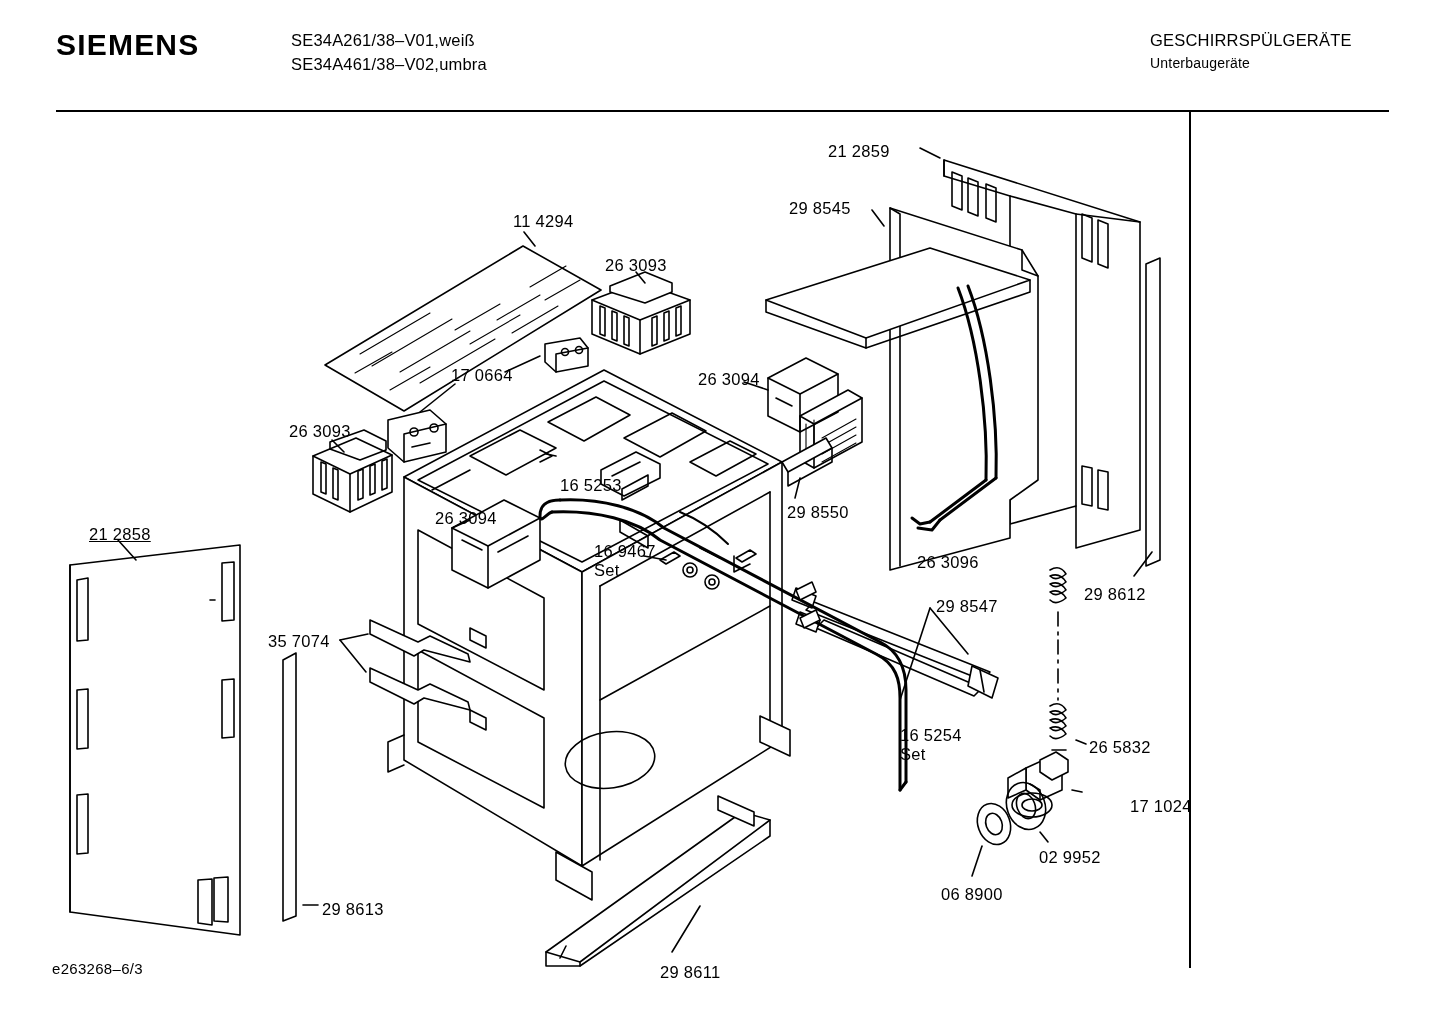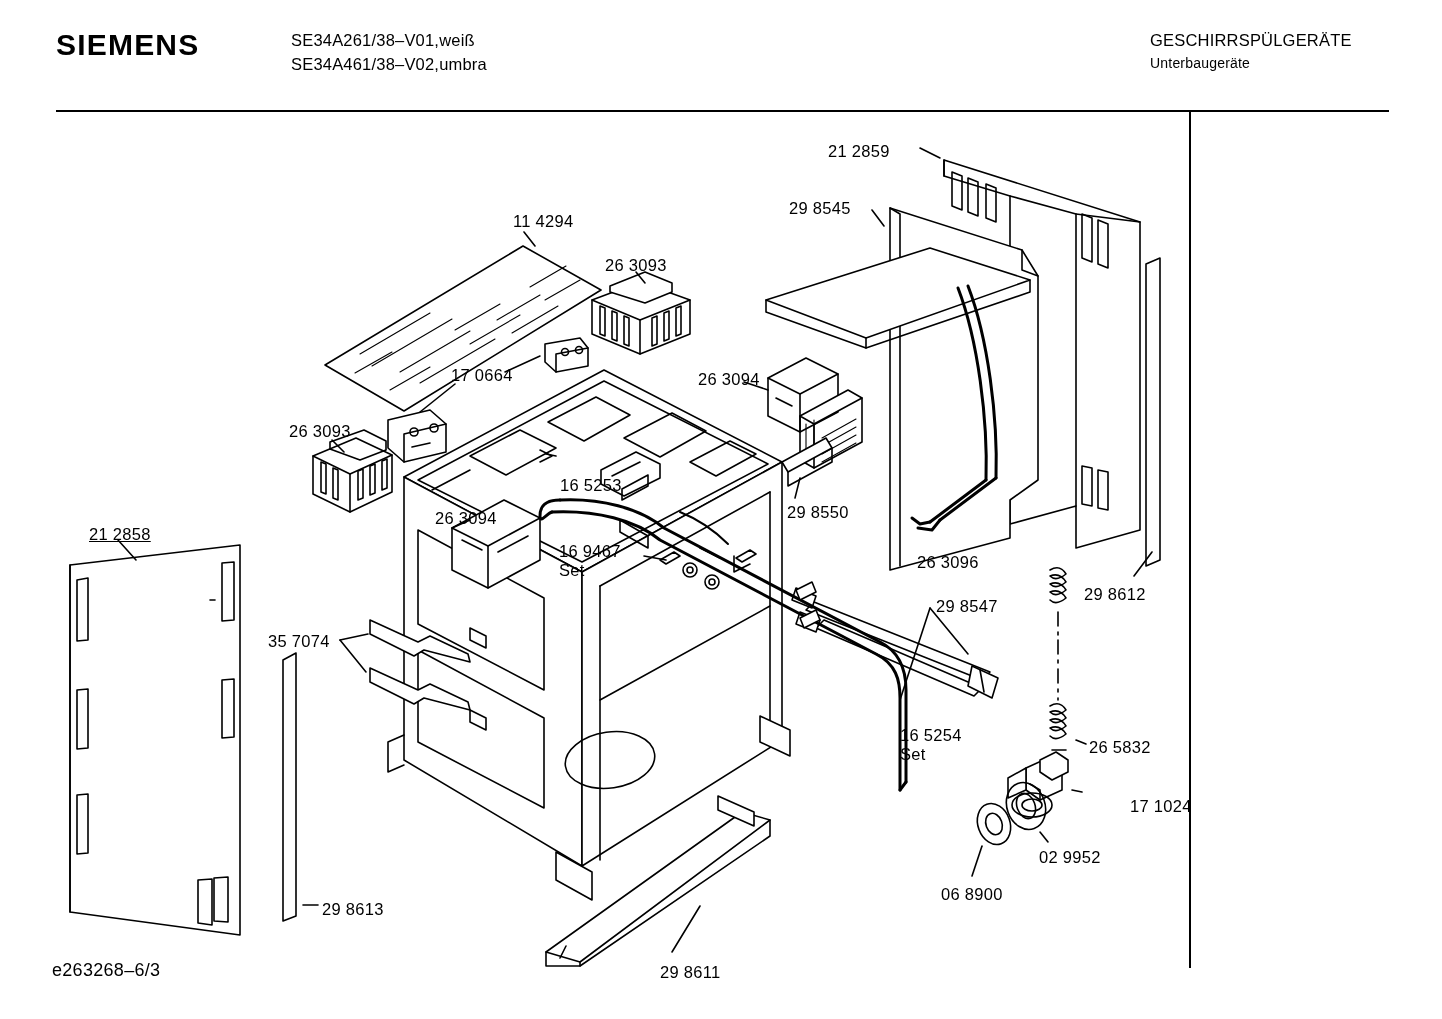--- a/index.html
+++ b/index.html
@@ -7,21 +7,21 @@
   .page{position:absolute;left:0;top:0;width:1442px;height:1019px;border-radius:31px;}
 
   
   .brand{position:absolute;left:56px;top:28px;font-size:30px;font-weight:bold;letter-spacing:1.2px;font-family:"Liberation Sans",sans-serif;}
   .model1{position:absolute;left:291px;top:31px;font-size:16.5px;letter-spacing:.2px;}
   .model2{position:absolute;left:291px;top:55px;font-size:16.5px;letter-spacing:.2px;}
   .cat1{position:absolute;left:1150px;top:31px;font-size:16.5px;letter-spacing:.2px;}
   .cat2{position:absolute;left:1150px;top:55px;font-size:14px;letter-spacing:.2px;}
   .hrule{position:absolute;left:56px;top:110px;width:1333px;height:2px;background:#000;}
   .vrule{position:absolute;left:1189px;top:110px;width:2px;height:858px;background:#000;}
-  .footer{position:absolute;left:52px;top:960px;font-size:18px;letter-spacing:.3px;text-align:right;}
+  .footer{position:absolute;left:52px;top:960px;font-size:15px;letter-spacing:.3px;text-align:right;}
 
   
   .lbl{position:absolute;font-size:16.5px;letter-spacing:.3px;white-space:nowrap;}
   .lbl .sub{display:block;font-size:16.5px;}
 
   svg.art{position:absolute;left:0;top:0;width:1442px;height:1019px;}
   svg.art *{vector-effect:non-scaling-stroke;}
   .ln{stroke:#000;fill:none;}
   .fillw{fill:#fff;stroke:#000;}
 </style>
@@ -331,21 +331,21 @@
   <div class="lbl" style="left:789px;top:199px;">29 8545</div>
   <div class="lbl" style="left:513px;top:212px;">11 4294</div>
   <div class="lbl" style="left:605px;top:256px;">26 3093</div>
   <div class="lbl" style="left:451px;top:366px;">17 0664</div>
   <div class="lbl" style="left:698px;top:370px;">26 3094</div>
   <div class="lbl" style="left:289px;top:422px;">26 3093</div>
   <div class="lbl" style="left:560px;top:444px;margin-top:32px;">16 5253</div>
   <div class="lbl" style="left:787px;top:503px;">29 8550</div>
   <div class="lbl" style="left:435px;top:509px;">26 3094</div>
   <div class="lbl" style="left:89px;top:525px;text-decoration:underline;">21 2858</div>
-  <div class="lbl" style="left:559px;top:542px;">
+  <div class="lbl" style="left:594px;top:542px;">
     <span>16 9467</span>
     <span class="sub">Set</span>
   </div>
   <div class="lbl" style="left:917px;top:553px;">26 3096</div>
   <div class="lbl" style="left:1084px;top:585px;">29 8612</div>
   <div class="lbl" style="left:936px;top:597px;">29 8547</div>
   <div class="lbl" style="left:268px;top:632px;">35 7074</div>
   <div class="lbl" style="left:900px;top:726px;">
     <span>16 5254</span>
     <span class="sub">Set</span>

